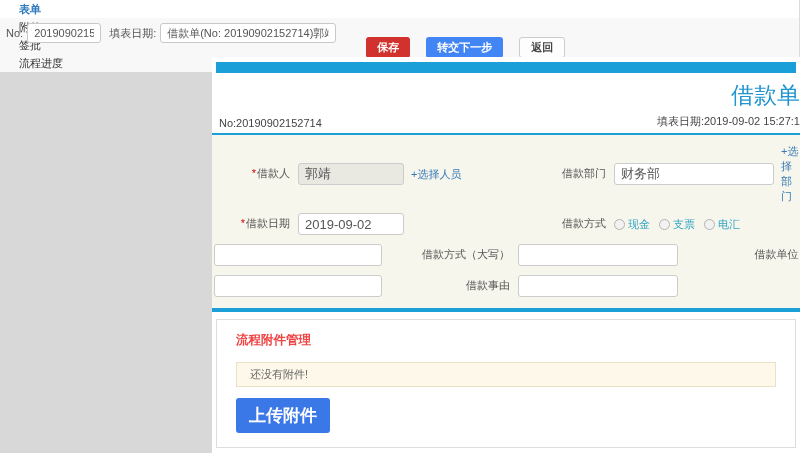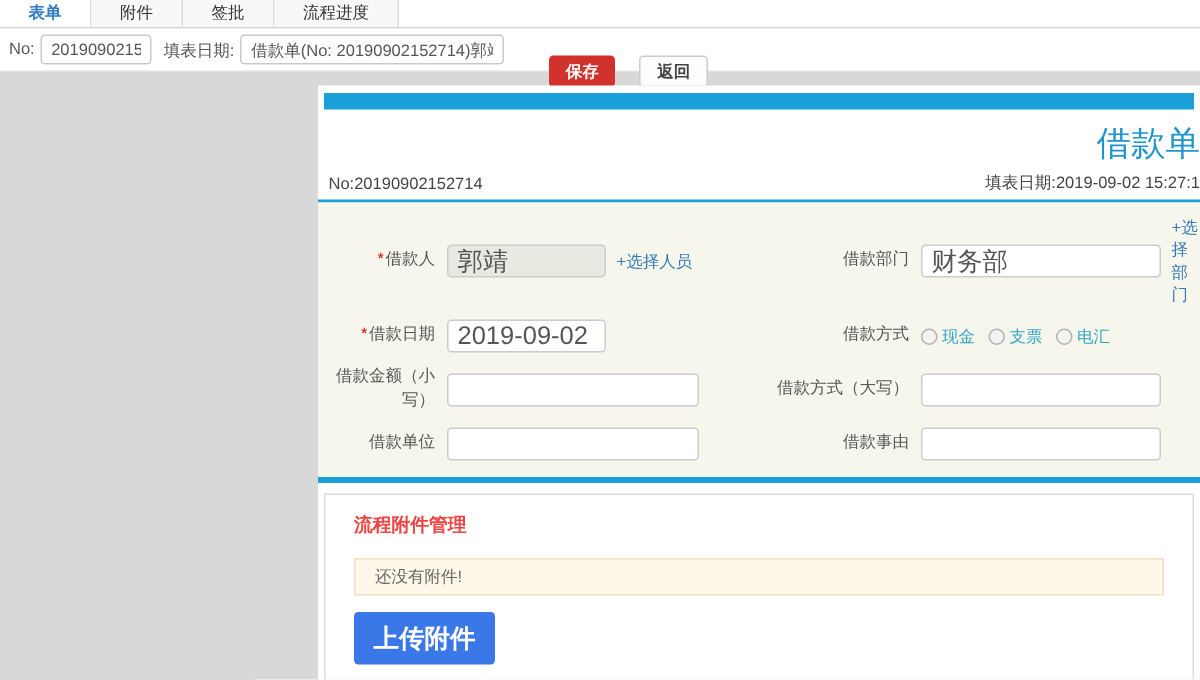--- a/index.html
+++ b/index.html
@@ -2,21 +2,21 @@
 <html><head>
 <meta charset="utf-8">
 <style>
   * { margin:0; padding:0; box-sizing:border-box; }
   html,body { width:800px; height:453px; overflow:hidden; }
   body {
     font-family:"Liberation Sans","DejaVu Sans",sans-serif;
     background:#d8d8d8; position:relative; font-size:11px; color:#333;
   }
   
-  .tabbar { height:19px; background:#fff; border-bottom:1px solid #d5d5d5; display:flex; }
+  .tabbar { height:19px; background:#fff; border-bottom:1px solid #d5d5d5; display:flex;flex-direction:column; }
   .tab { padding:0 19px; line-height:18px; font-size:11px; color:#333;
          border-right:1px solid #dcdcdc; background:#f8f8f8; cursor:pointer; }
   .tab.active { background:#fff; color:#2e7bbf; font-weight:bold; }
   
   .cmdbar { height:29px; background:#fff; display:flex; align-items:center; padding:0 6px;
             border-bottom:1px solid #e3e3e3; }
   .cmdbar label { color:#555; margin-right:4px; }
   .inp { height:20px; border:1px solid #c9c9c9; border-radius:3px; font-size:11px;
          padding:0 6px; color:#555; background:#fff; font-family:inherit; }
   .no-inp { width:74px; }
@@ -34,21 +34,21 @@
   .meta-row { display:flex; justify-content:space-between; align-items:flex-end;
               font-size:11px; color:#444; padding:0 0 4px 7px; white-space:nowrap; }
   .blue-line { height:2px; background:#1b9fd8; }
   
   .form-grid { background:#f7f6ec; padding:9px 6px 11px 2px; display:grid;
                grid-template-columns:76px 212px 88px 1fr; row-gap:9px; column-gap:8px;
                align-items:center; font-size:11px; color:#555; }
   .flabel { text-align:right; line-height:1.45; }
   .req { color:#d20000; margin-right:1px; }
   .fcell { display:flex; align-items:center; }
-  .f-inp { height:22px; border:1px solid #ccc; border-radius:3px; font-size:17px;
+  .f-inp { height:22px; border:1px solid #ccc; border-radius:3px; font-size:13px;
            padding:0 6px; color:#555; background:#fff; font-family:inherit; }
   .f-gray { background:#e9e8e1; }
   .w104 { width:106px; } .w160 { width:160px; } .w168 { width:168px; }
   .sel-link { color:#337ab7; margin-left:7px; text-decoration:none; cursor:pointer; }
   .radio-group { display:flex; align-items:center; }
   .radio-opt { display:flex; align-items:center; margin-right:9px; cursor:pointer; }
   .radio-dot { width:11px; height:11px; border-radius:50%; border:1px solid #b3b3b3;
                background:#f2f2f2; display:inline-block; margin-right:3px; }
   .radio-label { color:#31a5c4; }
   .form-bottom { height:4px; background:#1b9fd8; }
@@ -71,20 +71,21 @@
   <div class="tab">流程进度</div>
 </div>
 
 <div class="cmdbar">
   <label>No:</label>
   <input class="inp no-inp" value="20190902152714" style="">
   <span class="gap8"></span>
   <label>填表日期:</label>
   <input class="inp flow-inp" value="借款单(No: 20190902152714)郭靖" style="">
   <button class="btn btn-save">保存</button>
+  <button class="btn btn-next">转交下一步</button>
   <button class="btn btn-back">返回</button>
 </div>
 
 <div class="panel">
   <div class="blue-bar"></div>
   <div class="form-title">借款单</div>
   <div class="meta-row">
     <span>No:20190902152714</span>
     <span>填表日期:2019-09-02 15:27:1</span>
   </div>
@@ -120,21 +121,20 @@
       <span class="radio-opt">
         <span class="radio-dot"></span>
         <span class="radio-label">支票</span>
       </span>
       <span class="radio-opt">
         <span class="radio-dot"></span>
         <span class="radio-label">电汇</span>
       </span>
     </div>
 
-    <div class="flabel">借款金额（小写）</div>
     <div class="fcell">
       <input class="f-inp w168" value="" style="">
     </div>
     <div class="flabel">借款方式（大写）</div>
     <div class="fcell">
       <input class="f-inp w160" value="" style="">
     </div>
 
     <div class="flabel">借款单位</div>
     <div class="fcell">

